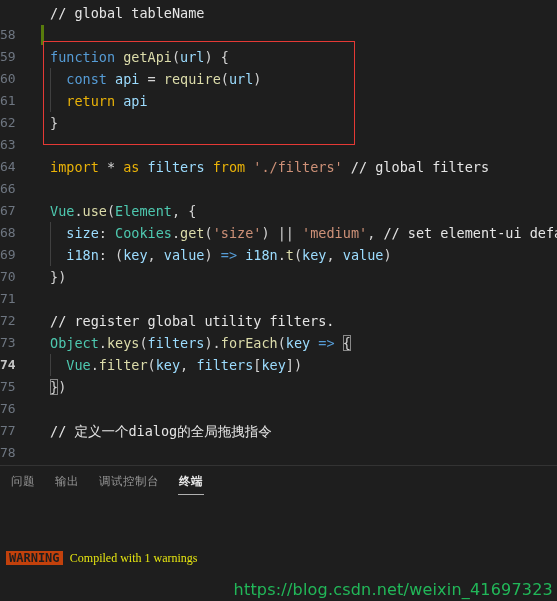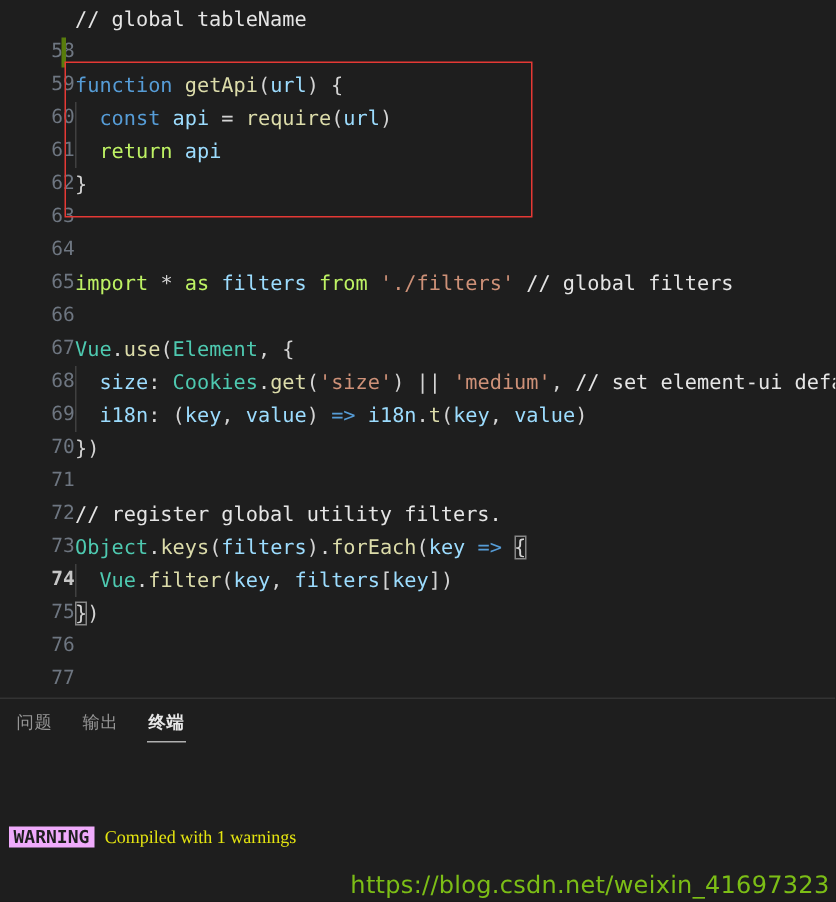--- a/index.html
+++ b/index.html
@@ -43,25 +43,24 @@
     font-family: "DejaVu Sans Mono", "Liberation Mono", monospace;
   }
   .row.active .ln {
     color: #c6c6c6;
     font-weight: bold;
   }
   .ln {
     position: absolute;
     left: 0;
     width: 36px;
-    text-align: center;
+    text-align: left;
     color: #6e7681;
     font-size: 13px;
     user-select: none;
-    padding-left: 24px;
   }
   .codetext {
     position: absolute;
     left: 50px;
     top: 0;
     white-space: pre;
   }
   
   .gitbar {
     position: absolute;
@@ -76,21 +75,21 @@
     position: absolute;
     top: 0;
     width: 1px;
     height: 22px;
     background: #404040;
   }
 
   
   .c-comment  { color: #e5e5e5; }
   .c-keyword  { color: #569cd6; margin-top: 27px; }
-  .c-ctrl     { color: #bef264; margin-top: 43px; }
+  .c-ctrl     { color: #eab308; margin-top: 43px; }
   .c-fn       { color: #dcdcaa; }
   .c-var      { color: #9cdcfe; }
   .c-string   { color: #ce9178; }
   .c-punct    { color: #d4d4d4; }
   .c-class    { color: #4ec9b0; }
   .c-op       { color: #d4d4d4; }
 
   
   .bracketbox {
     outline: 1px solid #888888;
@@ -150,35 +149,35 @@
   .terminal {
     padding: 9px 6px 0 6px;
     font-family: "DejaVu Sans Mono", "Liberation Mono", monospace;
     font-size: 12px;
     line-height: 21px;
     white-space: pre;
     overflow: hidden;
   }
   .tline { height: 21px; white-space: pre; }
   .badge {
-    background: #f0abfc;
+    background: #c2410c;
     color: #1e1e1e;
     padding: 0 3px;
     font-weight: bold;
   }
   .t-yellow { color: #e5e510; font-family: Liberation Serif, serif; }
 
   
   .watermark {
     position: absolute;
     right: 4px;
     bottom: 2px;
     font-family: "DejaVu Sans", "Liberation Sans", sans-serif;
     font-size: 16px;
-    color: #84cc16;
+    color: #22c55e;
     letter-spacing: 0.2px;
     opacity: 0.92;
     pointer-events: none;
   }
 </style>
 </head>
 <body>
 
 <div id="app">
 
@@ -215,24 +214,20 @@
 
       <div class="row">
         <span class="ln">63</span>
         <span class="codetext"><span class="c-punct">}</span></span>
       </div>
 
       <div class="row">
         <span class="ln">64</span>
       </div>
 
-      <div class="row">
-        <span class="ln">65</span>
-        <span class="codetext"></span>
-      </div>
 
       <div class="row">
         <span class="ln">66</span>
         <span class="codetext"><span class="c-ctrl">import</span> <span class="c-op">*</span> <span class="c-ctrl">as</span> <span class="c-var">filters</span> <span class="c-ctrl">from</span> <span class="c-string">'./filters'</span> <span class="c-comment">// global filters</span></span>
       </div>
 
       <div class="row">
         <span class="ln">67</span>
         <span class="codetext"></span>
       </div>
@@ -285,37 +280,39 @@
         <span class="codetext"><span class="c-punct bracketbox">}</span><span class="c-punct">)</span></span>
       </div>
 
       <div class="row">
         <span class="ln">77</span>
         <span class="codetext"></span>
       </div>
 
       <div class="row">
         <span class="ln">78</span>
+        <span class="codetext"><span class="c-comment">// 定义一个dialog的全局拖拽指令</span></span>
       </div>
 
       <div class="row">
         
         <span class="codetext"> </span>
       </div>
 
     </div>
 
     <div class="redbox"></div>
   </div>
 
   <div class="panel">
 
     <div class="panel-tabs">
       <div class="panel-tab">问题</div>
       <div class="panel-tab">输出</div>
+      <div class="panel-tab">调试控制台</div>
       <div class="panel-tab active">终端</div>
     </div>
 
     <div class="terminal">
       <div class="tline"><span class="badge">WARNING</span> <span class="t-yellow">Compiled with 1 warnings</span></div>
       
       
       
       
     </div>

